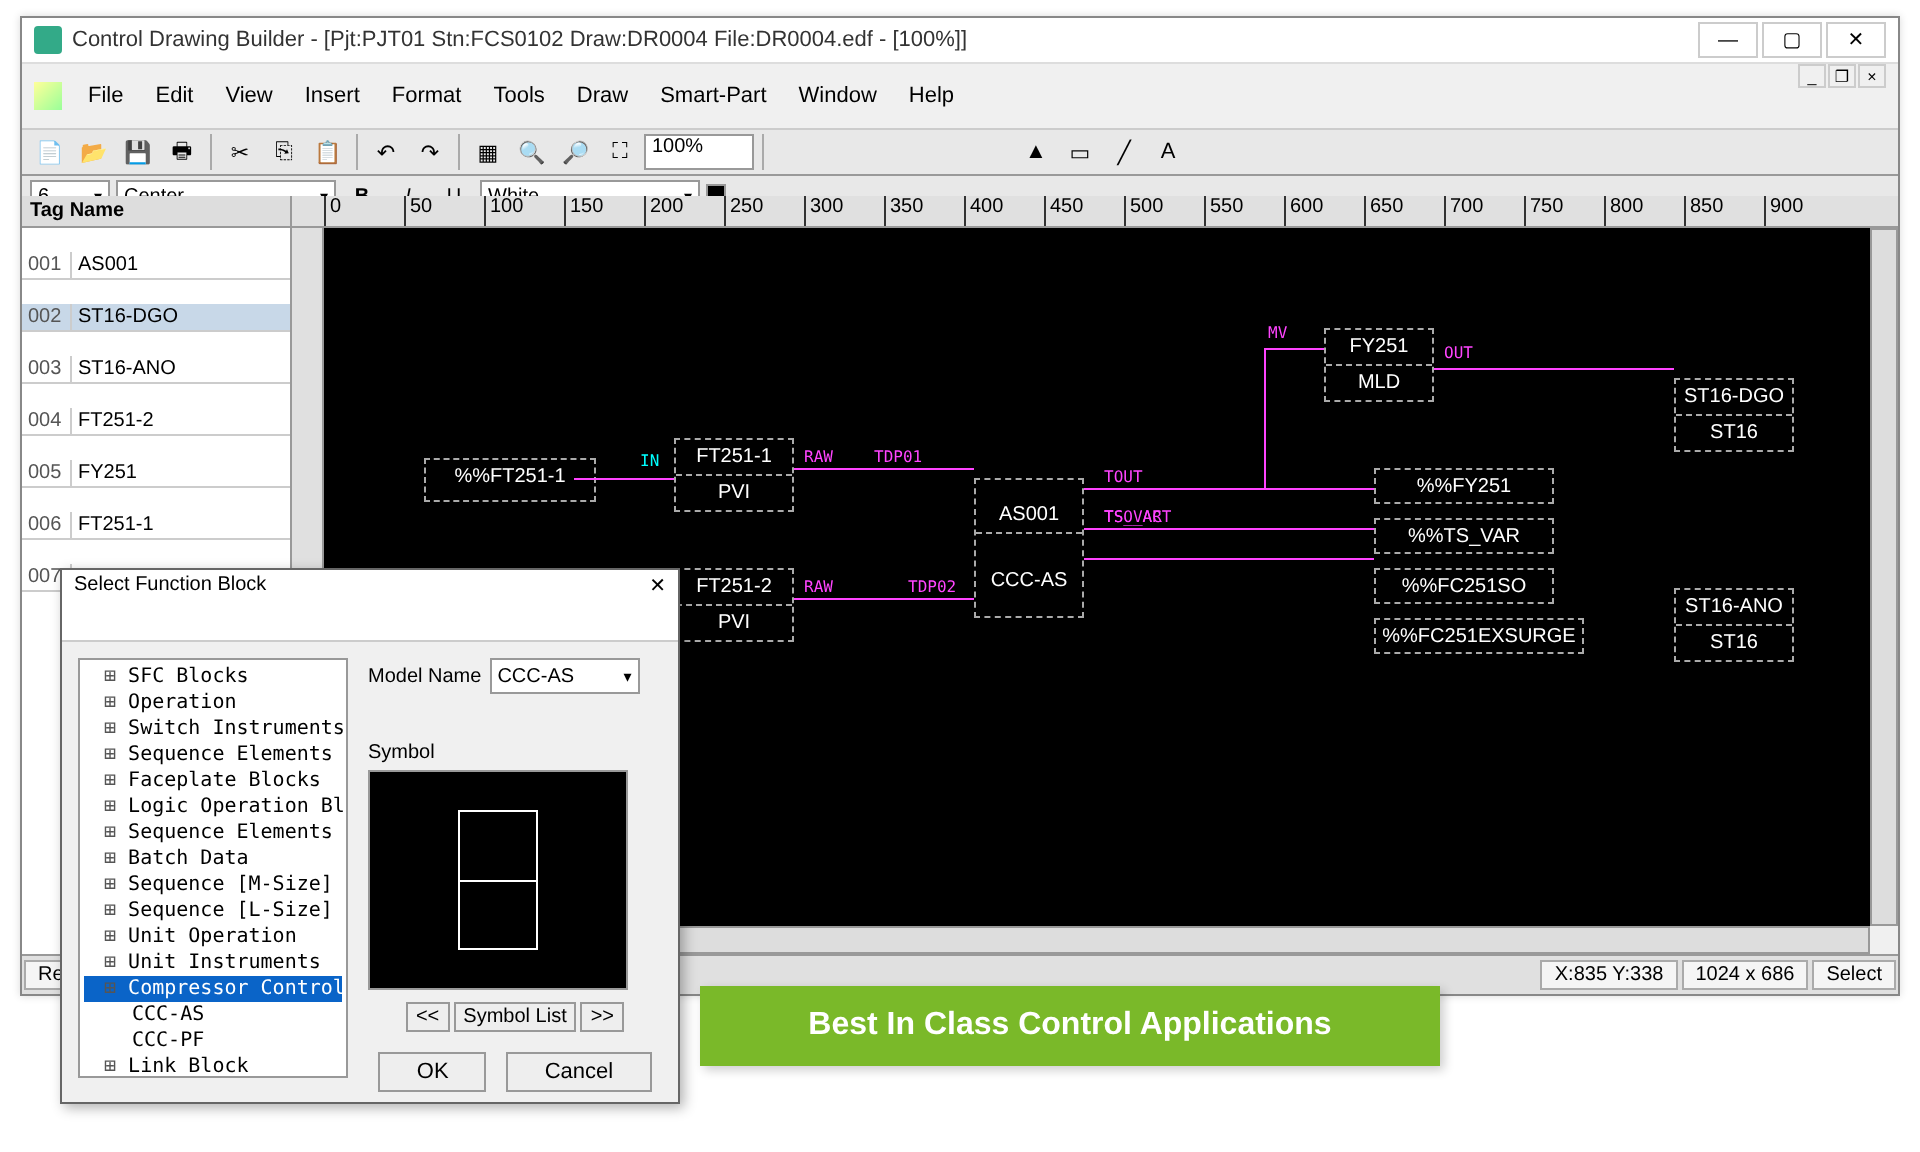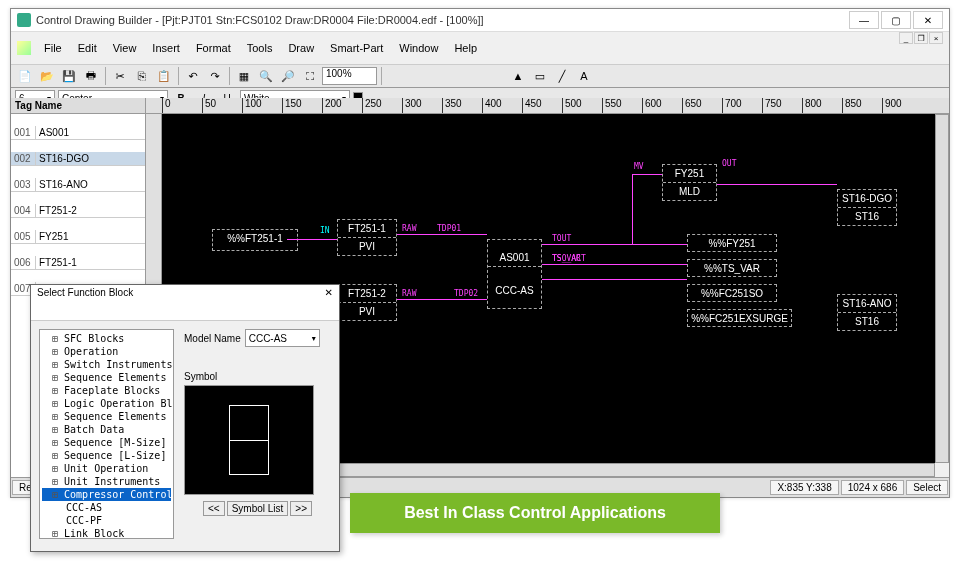--- a/index.html
+++ b/index.html
@@ -231,21 +231,21 @@
     <div class="line" style="left:470px;top:60px;width:30px;height:1px"></div>
     <div class="line" style="left:470px;top:60px;width:1px;height:70px"></div>
     <div class="line" style="left:555px;top:70px;width:120px;height:1px"></div>
     <span class="lbl lblc" style="left:158px;top:112px">IN</span>
     <span class="lbl lblm" style="left:240px;top:110px">RAW</span>
     <span class="lbl lblm" style="left:275px;top:110px">TDP01</span>
     <span class="lbl lblc" style="left:158px;top:177px">IN</span>
     <span class="lbl lblm" style="left:240px;top:175px">RAW</span>
     <span class="lbl lblm" style="left:292px;top:175px">TDP02</span>
     <span class="lbl lblm" style="left:472px;top:48px">MV</span>
-    <span class="lbl lblm" style="left:560px;top:45px">OUT</span>
+    <span class="lbl lblm" style="left:560px;top:58px">OUT</span>
     <span class="lbl lblm" style="left:390px;top:120px">TOUT</span>
     <span class="lbl lblm" style="left:390px;top:140px">TS_VAR</span>
     <span class="lbl lblm" style="left:390px;top:140px">TSO_ACT</span>
    </div>
    <div class="scroll-h"></div>
    <div class="scroll-v"></div>
   </div>
  </div>
 
  <div class="status">
@@ -290,17 +290,21 @@
    </div>
    <div style="font-size:10px;margin-bottom:3px">Symbol</div>
    <div class="sym">
           <div class="symbox"></div>
         </div>
    <div class="navbtns">
     <button>&lt;&lt;</button>
     <button>Symbol List</button>
     <button>&gt;&gt;</button>
    </div>
+   <div class="okrow">
+    <button>OK</button>
+    <button>Cancel</button>
+   </div>
   </div>
  </div>
 </div>
 
 <div class="banner">Best In Class Control Applications</div>
 
 </body></html>

